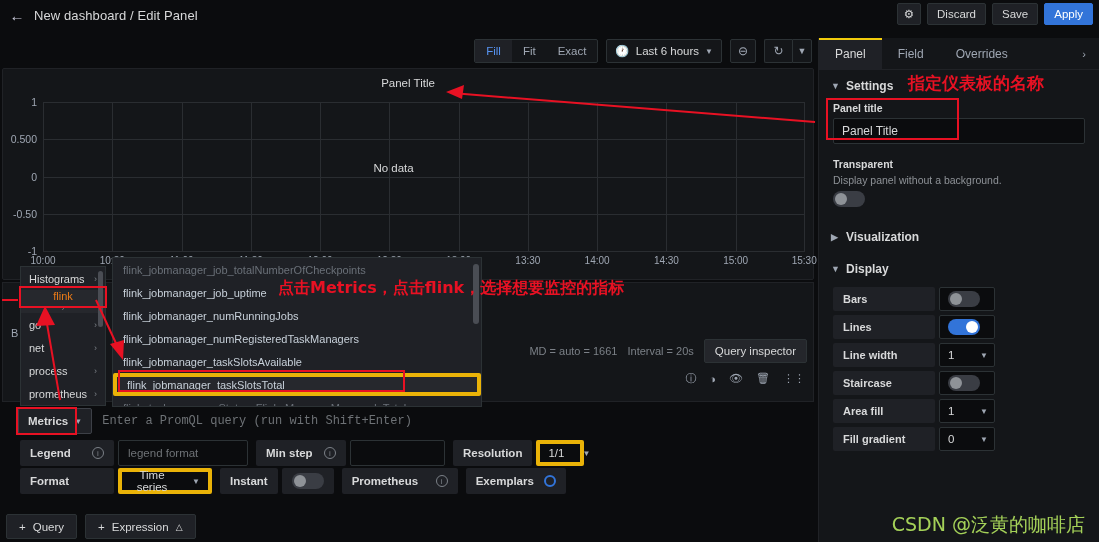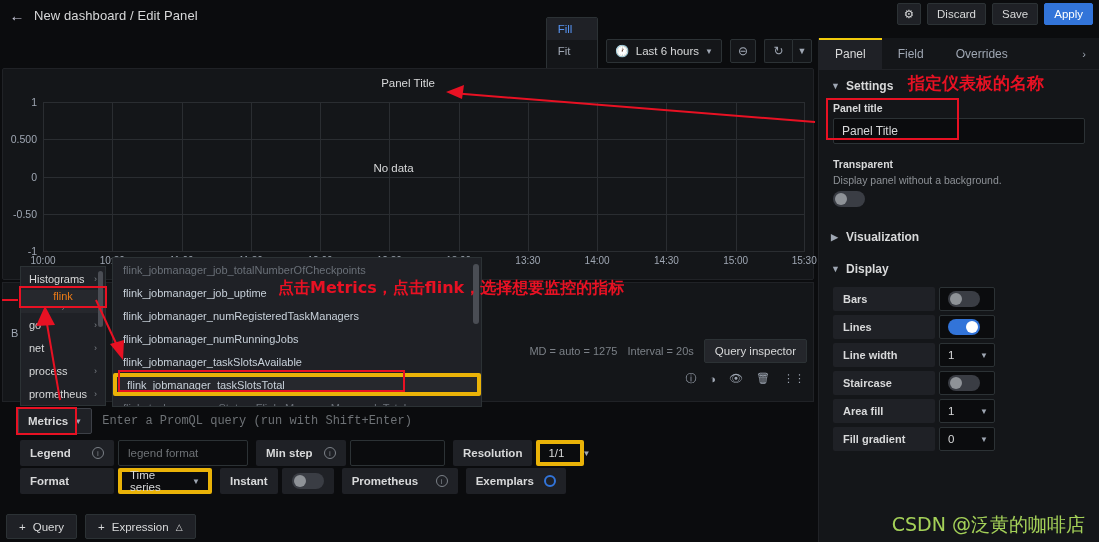--- a/index.html
+++ b/index.html
@@ -31,21 +31,21 @@
     border: 1px solid #2c3235; cursor: pointer;
   }
   .tb-btn.icon { padding: 0 6px; }
   .tb-btn.primary { background: #3274d9; border-color: #3274d9; color: #fff; font-weight: 500; }
 
   
   .graph-toolbar {
     position: absolute; left: 0; top: 38px; width: 818px; height: 26px;
     display: flex; justify-content: flex-end; align-items: center; gap: 8px; padding-right: 6px;
   }
-  .seg { display: flex; background: #141619; border: 1px solid #2c3235; border-radius: 2px; overflow: hidden; flex-direction: column; }
+  .seg { display: flex; background: #141619; border: 1px solid #2c3235; border-radius: 2px; overflow: hidden; }
   .seg > div {
     height: 22px; padding: 0 11px; font-size: 11.5px; color: #9fa7b3;
     display: flex; align-items: center; cursor: pointer;
   }
   .seg > div.active { color: #5794f2; background: #1f2126; }
   .tr-picker {
     display: flex; align-items: center; gap: 6px; height: 24px; padding: 0 8px;
     background: #141619; border: 1px solid #2c3235; border-radius: 2px;
     font-size: 11.5px; color: #d8d9da; cursor: pointer;
   }
@@ -117,21 +117,21 @@
     border-radius: 2px; font-size: 11.5px; font-weight: bold; color: #d8d9da;
     display: flex; align-items: center; gap: 6px; cursor: pointer;
   }
   .promql-input {
     margin-left: 10px; width: 740px; height: 26px; background: transparent; border: none;
     color: #6e7276; font-size: 12px; font-family: "Liberation Mono", monospace;
     display: flex; align-items: center;
   }
   .qe-row2, .qe-row3 { position: absolute; left: 18px; display: flex; align-items: center; gap: 4px; }
   .qe-row2 { top: 36px; }
-  .qe-row3 { top: 64px; }
+  .qe-row3 { top: 64px; text-align: center; }
   .lbl {
     height: 26px; padding: 12px 10px; background: #1f2126; border-radius: 2px;
     font-size: 11.5px; font-weight: bold; color: #d8d9da;
     display: flex; align-items: center; gap: 7px;
   }
   .fld {
     height: 26px; background: #0b0c0e; border: 1px solid #2c3235; border-radius: 2px;
     font-size: 11.5px; color: #6e7276; display: flex; align-items: center; padding: 0 9px;
   }
   .sel {
@@ -339,21 +339,21 @@
         <div class="xtick" style="left:90.90%">15:00</div>
       <div class="vline" style="left:99.9%"></div>
         <div class="xtick" style="left:99.9%">15:30</div>
       <div class="nodata">No data</div>
     </div>
   </div>
 
   <div class="q-strip">
     <div class="qletter">B</div>
     <div class="q-meta">
-      <span class="muted">MD = auto = 1275</span>
+      <span class="muted">MD = auto = 1661</span>
       <span class="muted">Interval = 20s</span>
       <div class="qi-btn">Query inspector</div>
     </div>
     <div class="row-icons">
       <span>ⓘ</span>
       <span>◑</span>
       <span>👁</span>
       <span>🗑</span>
       <span>⋮⋮</span>
     </div>
@@ -525,22 +525,22 @@
           <span class="ch">›</span>
         </div>
       </div>
     <div class="dd-left-scroll"></div>
   </div>
 
   <div class="dd-right">
     <div id="dd-right-items">
         <div class="it dim">flink_jobmanager_job_totalNumberOfCheckpoints</div>
         <div class="it">flink_jobmanager_job_uptime</div>
+        <div class="it">flink_jobmanager_numRunningJobs</div>
         <div class="it">flink_jobmanager_numRegisteredTaskManagers</div>
-        <div class="it">flink_jobmanager_numRunningJobs</div>
         <div class="it">flink_jobmanager_taskSlotsAvailable</div>
         <div class="it sel">flink_jobmanager_taskSlotsTotal</div>
         <div class="it dim">flink_taskmanager_Status_Flink_Memory_Managed_Total</div>
       </div>
     <div class="dd-scroll"></div>
   </div>
 
   <div class="redbox" style="left:19px;top:286px;width:88px;height:22px;"></div>
   <div class="redbox" style="left:118px;top:370px;width:287px;height:22px;"></div>
   <div class="redbox" style="left:16px;top:407px;width:61px;height:28px;"></div>

